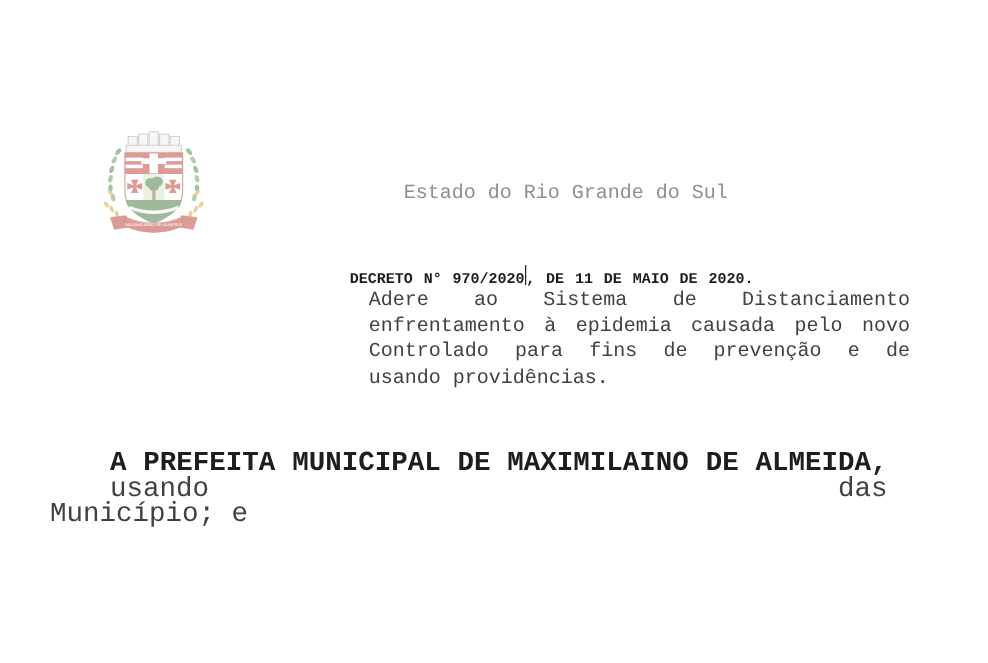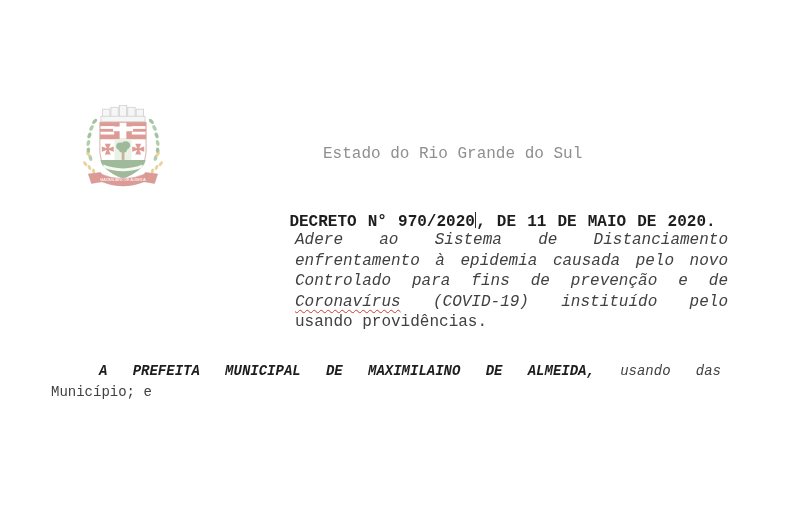--- a/index.html
+++ b/index.html
@@ -18,48 +18,48 @@
   
   .letterhead {
     left: 295px; top: 111px;
     font-size: 16px; line-height: 17.5px;
     color: #8f8f8f; white-space: pre; margin-left: 28px;
   }
 
   
   .title {
     left: 245px; top: 192px;
-    font-size: 16px; line-height: 20px;
+    font-size: 12px; line-height: 20px;
     font-weight: bold; color: #1d1d1d;
     word-spacing: 1.5px; white-space: pre; text-align: center;
   }
   .caret {
     display: inline-block; width: 1.3px; height: 16px;
     background: #2b2b2b; vertical-align: -2px;
   }
 
   
   .ementa {
     left: 295px; top: 230px; width: 433px;
     font-size: 16px; line-height: 20.6px; color: #414141;
   }
-  .jline { text-align: justify; text-align-last: justify; font-style: italic; }
+  .jline { text-align: justify; text-align-last: justify; }
   .lline { text-align: left; }
   .misspell {
     text-decoration: underline;
     text-decoration-style: wavy;
     text-decoration-color: #c63f2e;
     text-decoration-thickness: 1px;
     text-underline-offset: 3px;
   }
 
   
   .preamble {
-    left: 51px; top: 361px; width: 670px;
-    font-size: 14px; line-height: 20.6px; color: #414141;
+    left: 40px; top: 361px; width: 670px;
+    font-size: 22px; line-height: 20.6px; color: #414141;
   }
   .indent { padding-left: 48px; }
   .preamble b { color: #1d1d1d; }
 </style>
 </head>
 <body>
 
 <div style="position:absolute; inset:0;">
 
   <div class="abs crest">
@@ -140,21 +140,20 @@
   </div>
 
   <div class="abs title">
     <span>DECRETO N° 970/2020</span><span class="caret"></span><span>, DE 11 DE MAIO DE 2020.</span>
   </div>
 
   <div class="abs ementa">
     <div class="jline">Adere ao Sistema de Distanciamento</div>
     <div class="jline">enfrentamento à epidemia causada pelo novo</div>
     <div class="jline">Controlado para fins de prevenção e de</div>
-    <div class="jline"><span class="misspell">Coronavírus</span><span> (COVID-19) instituído pelo</span></div>
     <div class="lline">usando providências.</div>
   </div>
 
   <div class="abs preamble">
     <div class="jline indent"><b>A PREFEITA MUNICIPAL DE MAXIMILAINO DE ALMEIDA,</b><span> usando das</span></div>
     <div class="lline">Município; e</div>
   </div>
 
 </div>
 

